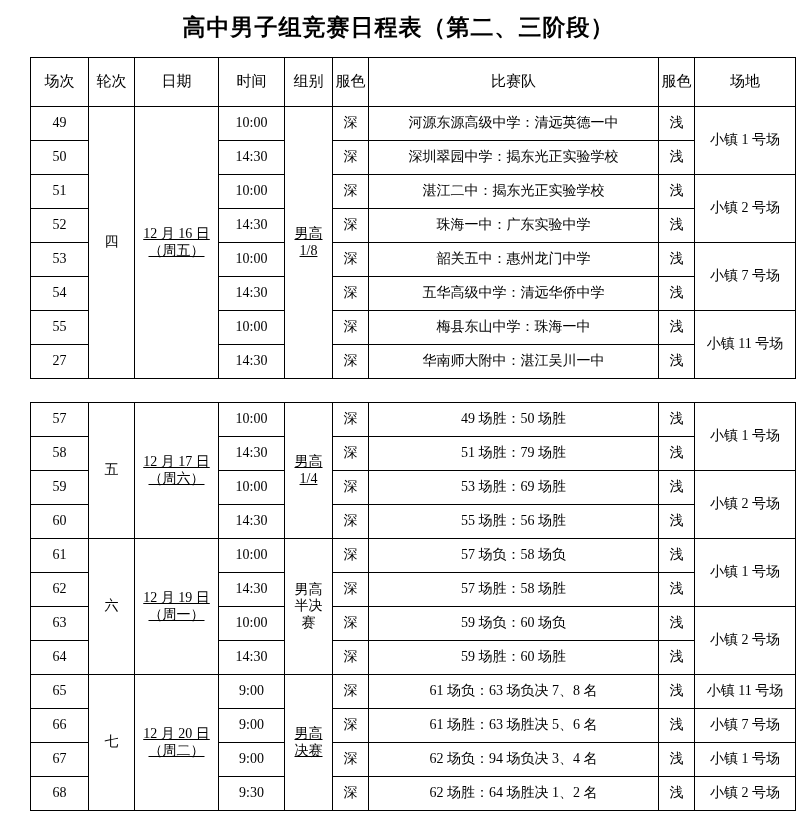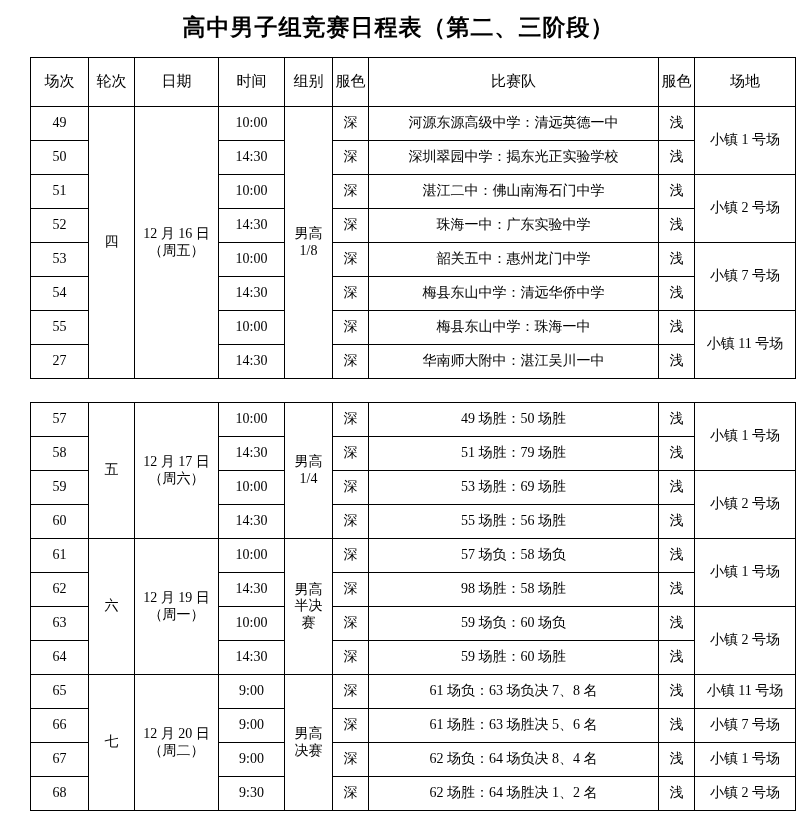--- a/index.html
+++ b/index.html
@@ -53,21 +53,21 @@
   .col-no      { width: 58px; }
   .col-round   { width: 46px; }
   .col-date    { width: 84px; }
   .col-time    { width: 66px; }
   .col-group   { width: 48px; }
   .col-color   { width: 36px; }
   .col-teams   { width: 290px; }
   .col-color2  { width: 36px; }
   .col-venue   { width: 101px; }
 
-  .two-line { line-height: 1.25; }
+  .two-line { line-height: 1.25; text-decoration: underline; }
   .vert-tight { line-height: 1.2; }
   .teams { font-size: 14px; margin-left: 6px; }
   .small-head { font-size: 15px; }
 </style>
 </head>
 <body>
 
 <div class="page-title">高中男子组竞赛日程表（第二、三阶段）</div>
 
 <div class="table-wrap">
@@ -119,21 +119,21 @@
         <td>50</td>
         <td>14:30</td>
         <td>深</td>
         <td class="teams">深圳翠园中学：揭东光正实验学校</td>
         <td>浅</td>
       </tr>
       <tr>
         <td>51</td>
         <td>10:00</td>
         <td>深</td>
-        <td class="teams">湛江二中：佛山南海石门中学</td>
+        <td class="teams">湛江二中：揭东光正实验学校</td>
         <td>浅</td>
         <td rowspan="2">小镇 2 号场</td>
       </tr>
       <tr>
         <td>52</td>
         <td>14:30</td>
         <td>深</td>
         <td class="teams">珠海一中：广东实验中学</td>
         <td>浅</td>
       </tr>
@@ -142,21 +142,21 @@
         <td>10:00</td>
         <td>深</td>
         <td class="teams">韶关五中：惠州龙门中学</td>
         <td>浅</td>
         <td rowspan="2">小镇 7 号场</td>
       </tr>
       <tr>
         <td>54</td>
         <td>14:30</td>
         <td>深</td>
-        <td class="teams">梅县东山中学：清远华侨中学</td>
+        <td class="teams">五华高级中学：清远华侨中学</td>
         <td>浅</td>
       </tr>
       <tr>
         <td>55</td>
         <td>10:00</td>
         <td>深</td>
         <td class="teams">梅县东山中学：珠海一中</td>
         <td>浅</td>
         <td rowspan="2">小镇 11 号场</td>
       </tr>
@@ -239,21 +239,21 @@
         </td>
         <td>深</td>
         <td class="teams">57 场负：58 场负</td>
         <td>浅</td>
         <td rowspan="2">小镇 1 号场</td>
       </tr>
       <tr>
         <td>62</td>
         <td>14:30</td>
         <td>深</td>
-        <td class="teams">98 场胜：58 场胜</td>
+        <td class="teams">57 场胜：58 场胜</td>
         <td>浅</td>
       </tr>
       <tr>
         <td>63</td>
         <td>10:00</td>
         <td>深</td>
         <td class="teams">59 场负：60 场负</td>
         <td>浅</td>
         <td rowspan="2">小镇 2 号场</td>
       </tr>
@@ -287,21 +287,21 @@
         <td>9:00</td>
         <td>深</td>
         <td class="teams">61 场胜：63 场胜决 5、6 名</td>
         <td>浅</td>
         <td>小镇 7 号场</td>
       </tr>
       <tr>
         <td>67</td>
         <td>9:00</td>
         <td>深</td>
-        <td class="teams">62 场负：64 场负决 8、4 名</td>
+        <td class="teams">62 场负：94 场负决 3、4 名</td>
         <td>浅</td>
         <td>小镇 1 号场</td>
       </tr>
       <tr>
         <td>68</td>
         <td>9:30</td>
         <td>深</td>
         <td class="teams">62 场胜：64 场胜决 1、2 名</td>
         <td>浅</td>
         <td>小镇 2 号场</td>

